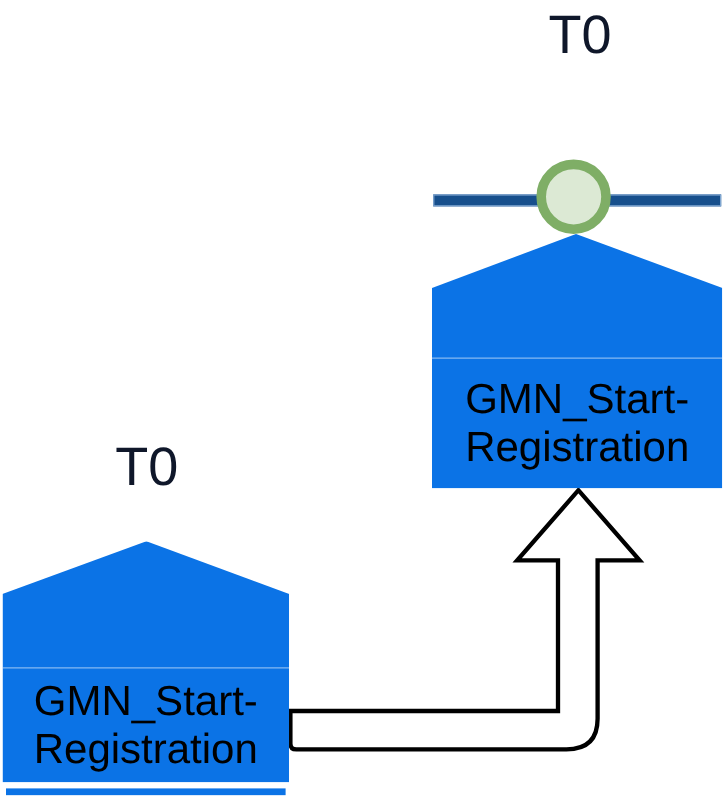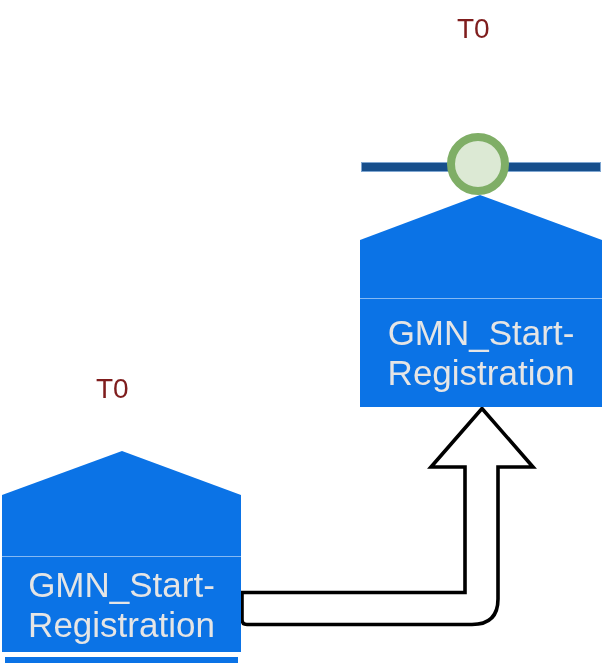--- a/index.html
+++ b/index.html
@@ -7,22 +7,22 @@
     position:relative;
     width:606px;height:663px;
     background:#ffffff;
     overflow:hidden;
     font-family:"Liberation Sans", sans-serif;
   }
 
   
   .time-label{
     position:absolute;
-    color:#7f1d1d;
-    font-size:28px;
+    color:#0f172a;
+    font-size:45px;
     line-height:35px;
     white-space:nowrap;
   }
   #time-left{left:96px;top:371px;}
   #time-right{left:457px;top:11px;}
 
   
   #timeline{
     position:absolute;
     left:361px;top:162px;
@@ -53,21 +53,21 @@
   #event-left{
     left:2px;top:451px;width:239px;height:201px;
     clip-path:polygon(0 44px,120px 0,239px 44px,239px 201px,0 201px);
   }
   .shape-label{
     position:absolute;
     left:0;right:0;bottom:0;
     border-top:1px solid rgba(255,255,255,0.5);
     display:flex;flex-direction:column;
     align-items:center;justify-content:center;
-    color:#e5e5e5;
+    color:#000000;
     font-size:35px;line-height:40px;
     text-align:center;
   }
   #event-right .shape-label{top:103px;}
   #event-left .shape-label{top:105px;}
 
   
   #partial-shape{
     position:absolute;
     left:5px;top:657px;width:233px;height:6px;

